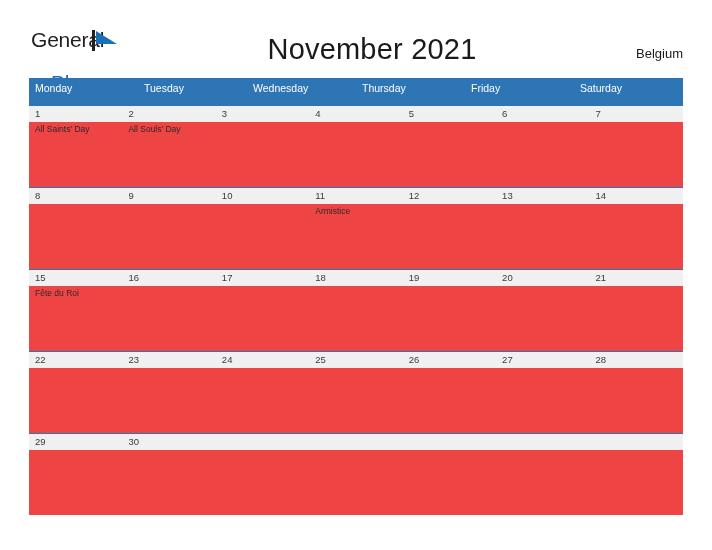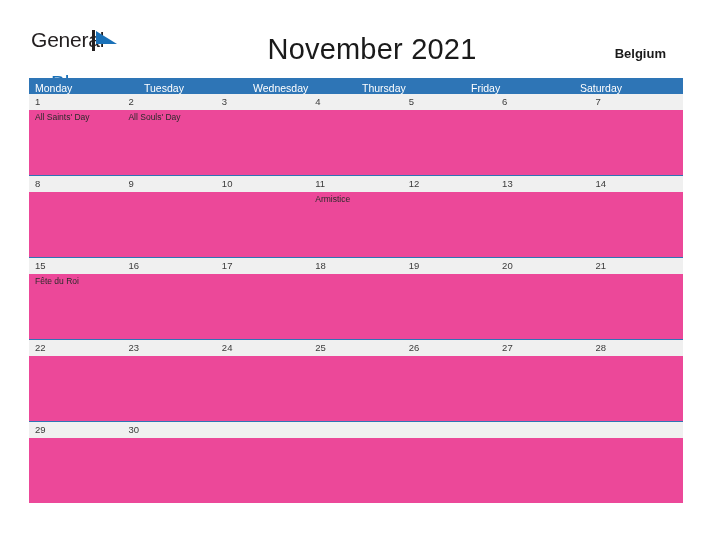--- a/index.html
+++ b/index.html
@@ -71,40 +71,39 @@
     width: 712px;
     text-align: center;
     font-size: 29px;
     color: #1a1a1a;
     font-weight: normal;
     letter-spacing: 0.2px;
   }
 
   .region {
     position: absolute;
-    right: 46px;
+    right: 29px;
     top: 46px;
     font-size: 13px;
     color: #1a1a1a;
     text-align: right;
-    font-weight: bold;
   }
 
   
   .calendar {
     position: absolute;
     left: 29px;
     top: 78px;
     width: 654px;
   }
 
   .weekdays {
     display: flex;
     width: 100%;
-    height: 16px;
+    height: 28px;
     background: #2e75b6;
   }
   .weekday {
     flex: 1 1 0;
     color: #ffffff;
     font-size: 10.5px;
     line-height: 20px;
     padding-left: 6px;
     white-space: nowrap;
     overflow: hidden;
@@ -129,21 +128,21 @@
     color: #3a3a3a;
     padding-left: 6px;
     white-space: nowrap;
     overflow: hidden;
   }
 
   .events {
     display: flex;
     width: 100%;
     height: 65px;
-    background: #ec4899;
+    background: #ef4444;
   }
   .event-cell {
     flex: 1 1 0;
     padding: 2px 4px 0 6px;
     overflow: hidden;
   }
   .event-text {
     font-size: 8.5px;
     line-height: 11px;
     color: #2b2b2b;

